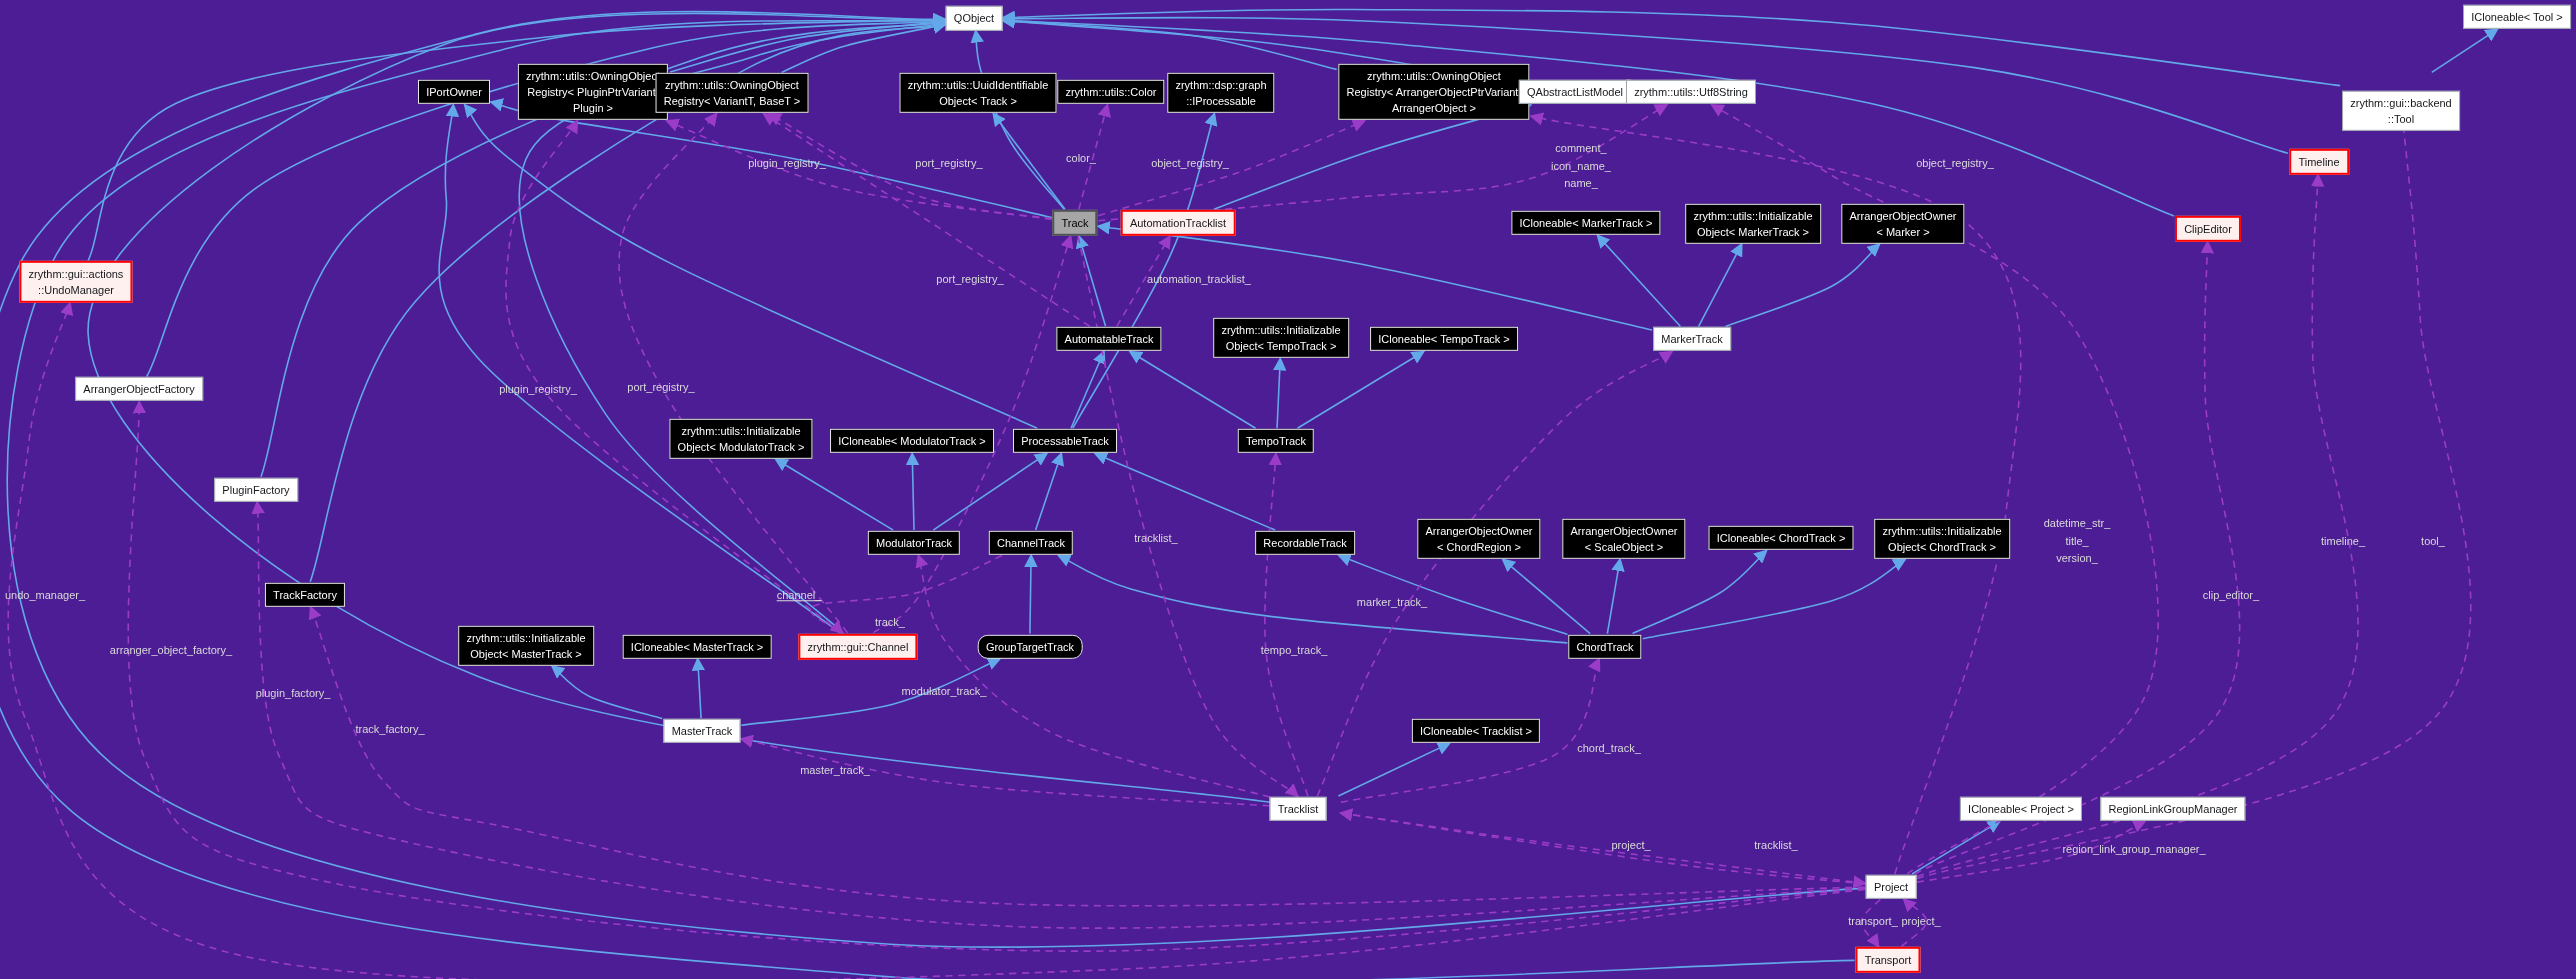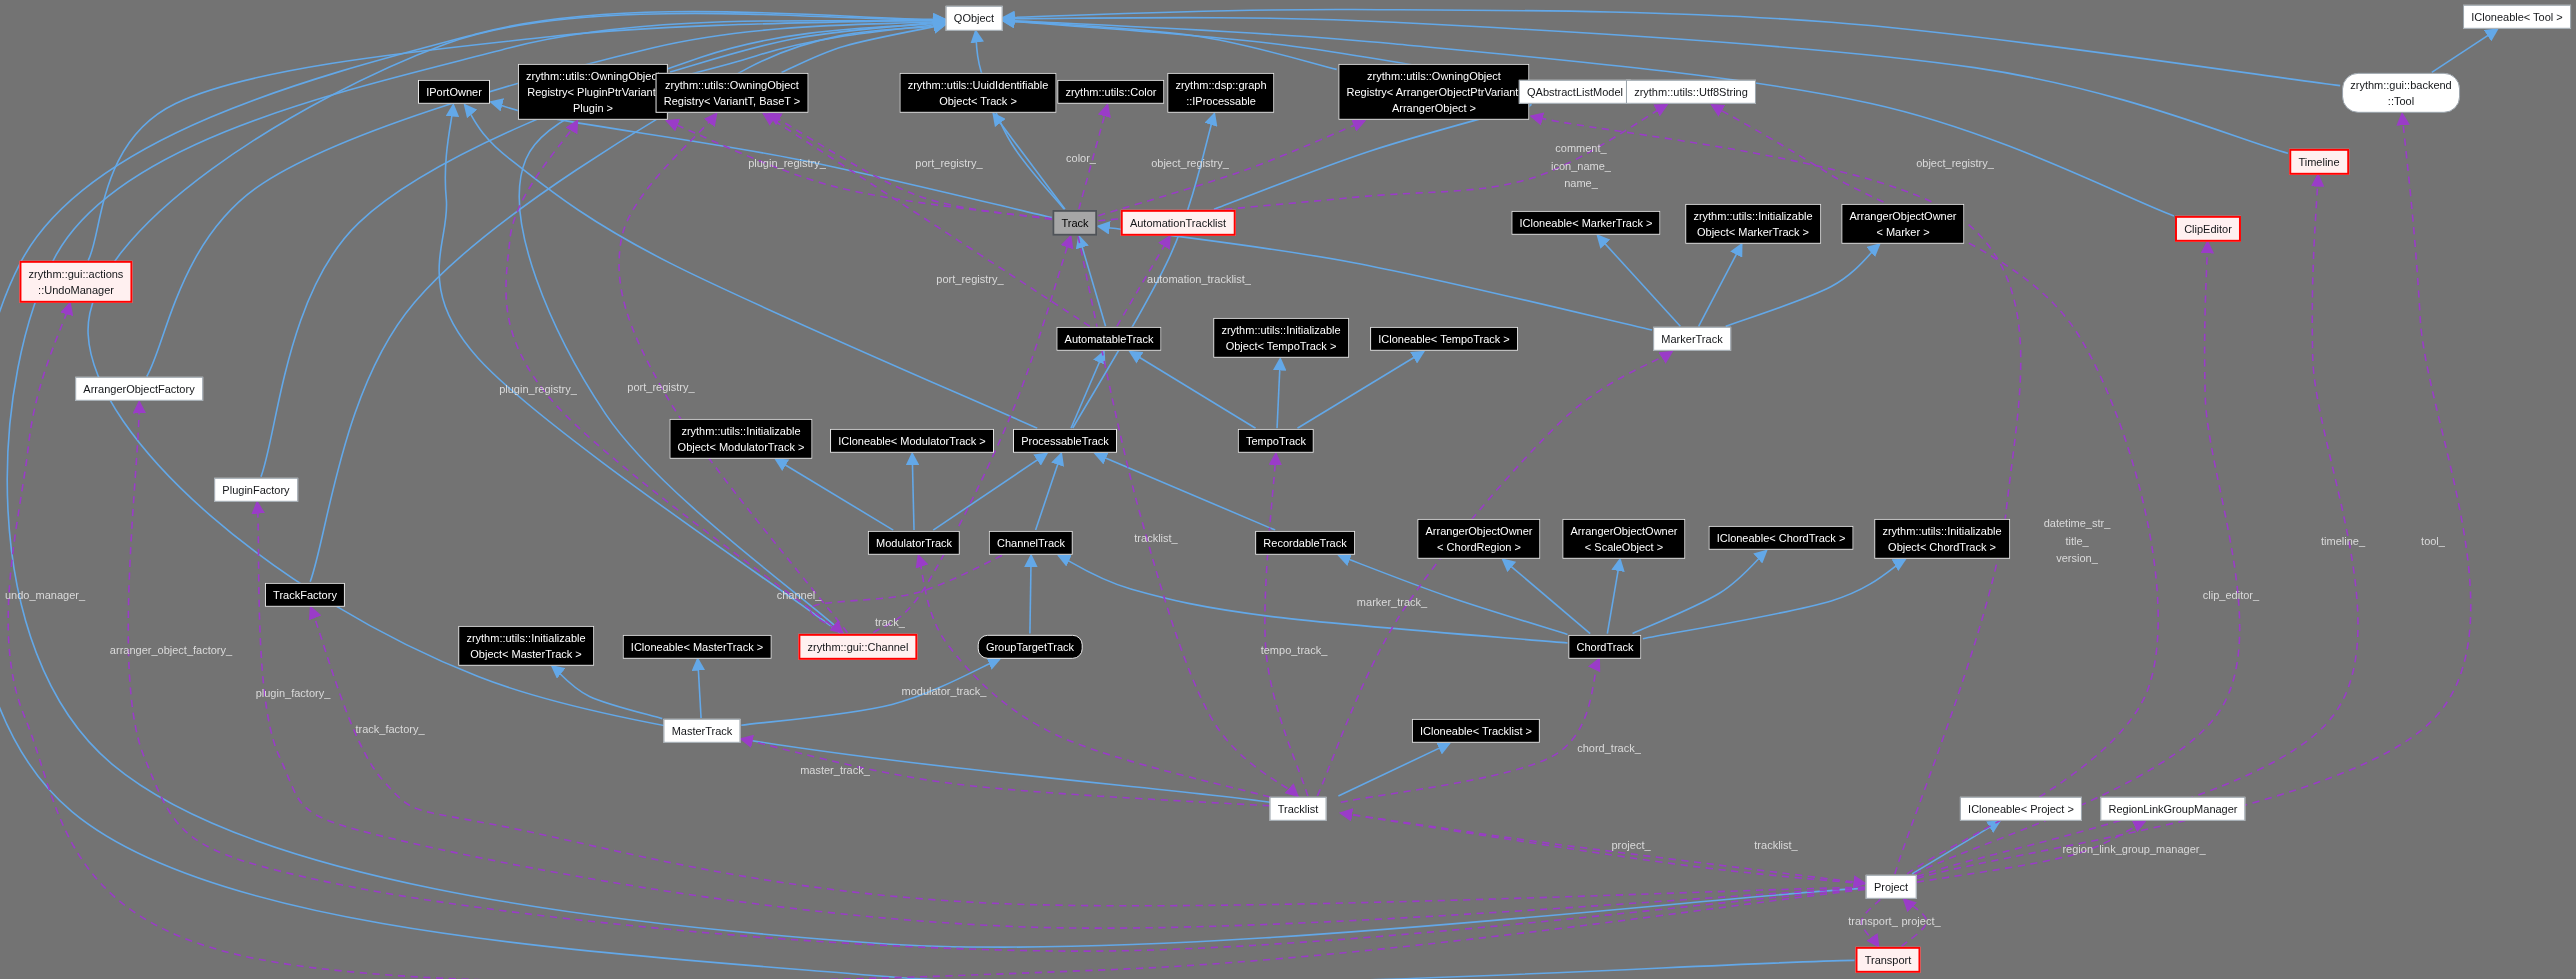--- a/index.html
+++ b/index.html
@@ -1,16 +1,16 @@
 <!DOCTYPE html>
 <html style="font-size:12.7px"><head>
 <meta charset="utf-8">
 <style>
   html,body { margin:0; padding:0; background:#000; }
-  #canvas { position:relative; width:2576px; height:979px; background:#737373;
+  #canvas { position:relative; width:2576px; height:979px; background:#4c1d95;
             font-family:"Liberation Sans", sans-serif; overflow:hidden; }
   #edges { position:absolute; left:0; top:0; width:2576px; height:979px; }
   .node { position:absolute; transform:translate(-50%,-50%); white-space:pre;
           text-align:center; font-size:11px; line-height:16px; padding:3.2px 7.2px;
           box-sizing:border-box; cursor:pointer; }
   .node.dark    { background:#000;    border:1.6px solid #e8e8e8; color:#ffffff; }
   .node.white   { background:#ffffff; border:1.6px solid #9aa3ab; color:#15171a; }
   .node.red     { background:#fff0f0; border:2.4px solid #ff0000; color:#15171a; }
   .node.current { background:#a6a6a6; border:2.4px solid #4f5358; color:#000000; }
   .edge-label { position:absolute; transform:translate(-50%,-50%); color:#dadada;
@@ -121,21 +121,21 @@
     <div class="node dark" style="left: 978px; top: 93px;">zrythm::utils::UuidIdentifiable
 Object&lt; Track &gt;</div>
     <div class="node dark" style="left: 1111px; top: 92px;">zrythm::utils::Color</div>
     <div class="node dark" style="left: 1221px; top: 93px;">zrythm::dsp::graph
 ::IProcessable</div>
     <div class="node dark" style="left: 1434px; top: 92px;">zrythm::utils::OwningObject
 Registry&lt; ArrangerObjectPtrVariant,
 ArrangerObject &gt;</div>
     <div class="node white" style="left: 1575px; top: 92px;">QAbstractListModel</div>
     <div class="node white" style="left: 1691px; top: 92px;">zrythm::utils::Utf8String</div>
-    <div class="node white" style="left: 2401px; top: 93px; border-radius: 16px;">zrythm::gui::backend
+    <div class="node white" style="left: 2401px; top: 111px;">zrythm::gui::backend
 ::Tool</div>
     <div class="node red" style="left: 2319px; top: 162px;">Timeline</div>
     <div class="node current" style="left: 1075px; top: 223px;">Track</div>
     <div class="node red" style="left: 1178px; top: 223px;">AutomationTracklist</div>
     <div class="node dark" style="left: 1586px; top: 223px;">ICloneable&lt; MarkerTrack &gt;</div>
     <div class="node dark" style="left: 1753px; top: 224px;">zrythm::utils::Initializable
 Object&lt; MarkerTrack &gt;</div>
     <div class="node dark" style="left: 1903px; top: 224px;">ArrangerObjectOwner
 &lt; Marker &gt;</div>
     <div class="node red" style="left: 2208px; top: 229px;">ClipEditor</div>
@@ -183,21 +183,21 @@
     <div class="edge-label" style="left: 1190px; top: 164px;">object_registry_</div>
     <div class="edge-label" style="left: 1581px; top: 166px;">comment_
 icon_name_
 name_</div>
     <div class="edge-label" style="left: 1955px; top: 164px;">object_registry_</div>
     <div class="edge-label" style="left: 1199px; top: 280px;">automation_tracklist_</div>
     <div class="edge-label" style="left: 970px; top: 280px;">port_registry_</div>
     <div class="edge-label" style="left: 538px; top: 390px;">plugin_registry_</div>
     <div class="edge-label" style="left: 661px; top: 388px;">port_registry_</div>
     <div class="edge-label" style="left: 1156px; top: 539px;">tracklist_</div>
-    <div class="edge-label" style="left: 799px; top: 596px;">channel_</div>
+    <div class="edge-label" style="left: 799px; top: 596px; text-decoration: underline;">channel_</div>
     <div class="edge-label" style="left: 890px; top: 599px; margin-top: 24px;">track_</div>
     <div class="edge-label" style="left: 944px; top: 692px;">modulator_track_</div>
     <div class="edge-label" style="left: 835px; top: 771px;">master_track_</div>
     <div class="edge-label" style="left: 1294px; top: 651px;">tempo_track_</div>
     <div class="edge-label" style="left: 1392px; top: 603px;">marker_track_</div>
     <div class="edge-label" style="left: 1609px; top: 749px;">chord_track_</div>
     <div class="edge-label" style="left: 1631px; top: 846px;">project_</div>
     <div class="edge-label" style="left: 1776px; top: 846px;">tracklist_</div>
     <div class="edge-label" style="left: 2134px; top: 850px;">region_link_group_manager_</div>
     <div class="edge-label" style="left: 1873px; top: 922px;">transport_</div>

